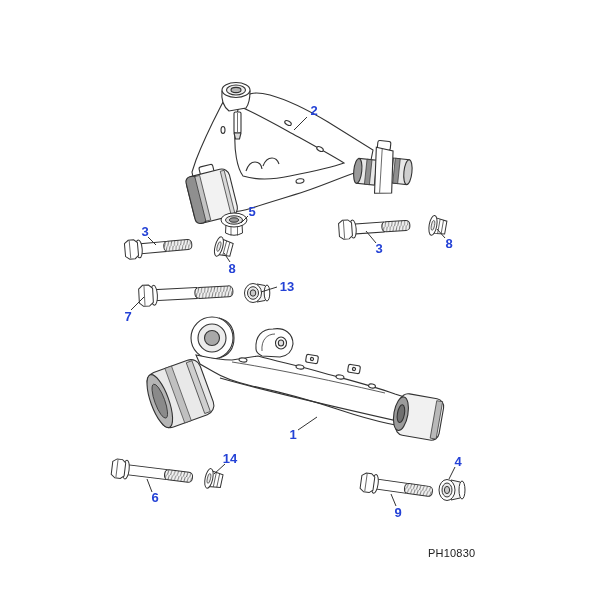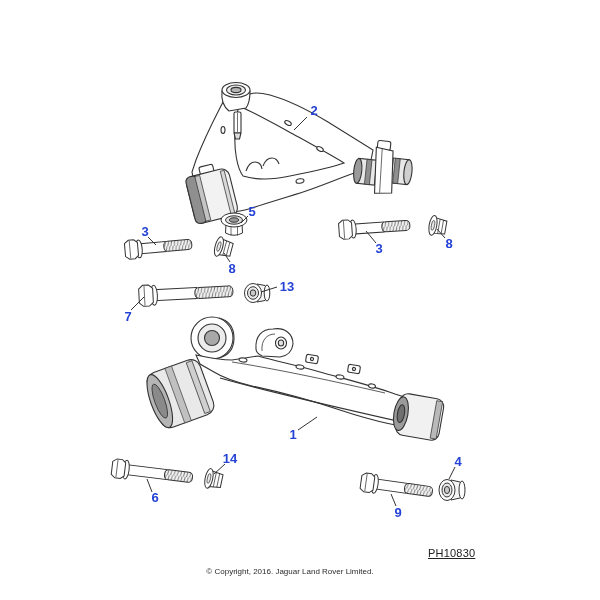--- a/index.html
+++ b/index.html
@@ -8,21 +8,21 @@
     font-family:"Liberation Sans", sans-serif;overflow:hidden;
   }
   .stage svg{position:absolute;left:0;top:0;}
   .callout{
     position:absolute;transform:translate(-50%,-50%);
     color:#2442d6;font-weight:bold;font-size:13px;line-height:1;
     cursor:pointer;user-select:none;
   }
   .code-label{
     position:absolute;left:428px;top:547px;
-    color:#222;font-size:11px;letter-spacing:.2px;text-decoration:underline;
+    color:#222;font-size:11px;letter-spacing:.2px;
   }
   .copyright{
     position:absolute;left:290px;top:567px;transform:translateX(-50%);
     color:#2b2b2b;font-size:8px;white-space:nowrap;
   }
 </style>
 </head>
 <body>
 
 <div class="stage">
@@ -271,15 +271,14 @@
 <div class="callout" style="left:252px;top:211px">5</div>
 <div class="callout" style="left:155px;top:497px">6</div>
 <div class="callout" style="left:128px;top:316px">7</div>
 <div class="callout" style="left:232px;top:268px">8</div>
 <div class="callout" style="left:449px;top:243px">8</div>
 <div class="callout" style="left:398px;top:512px">9</div>
 <div class="callout" style="left:287px;top:286px">13</div>
 <div class="callout" style="left:230px;top:458px">14</div>
 
 <div class="code-label">PH10830</div>
-<div class="copyright">© Copyright, 2016. Jaguar Land Rover Limited.</div>
 
 </div>
 
 </body></html>

